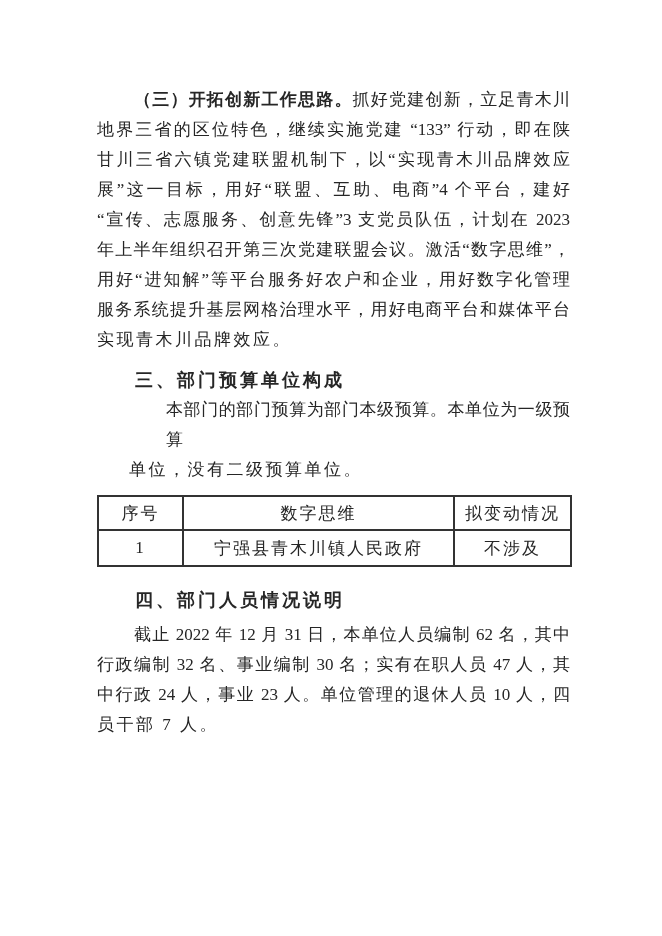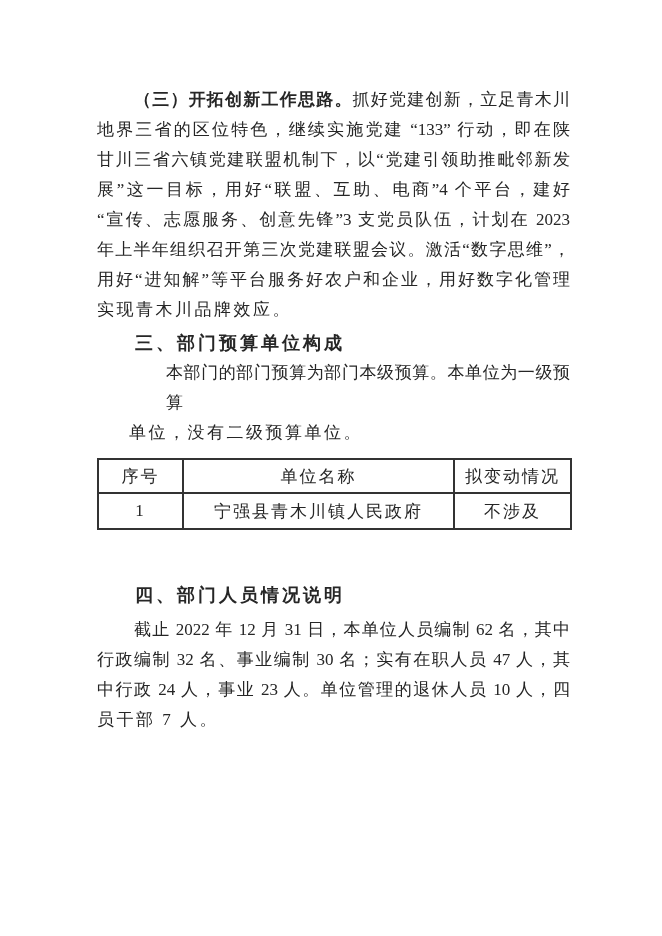--- a/index.html
+++ b/index.html
@@ -42,22 +42,22 @@
   }
   .indent { padding-left: 37px; }
   .lead { font-weight: 700; }
   .heading {
     font-size: 18px;
     font-weight: 700;
     line-height: 30px;
     letter-spacing: 3px;
     margin: 0 0 0 38px;
   }
-  .heading-3 { margin-top: 3px; }
-  .heading-4 { margin-top: 50px; }
+  .heading-3 { margin-top: 10px; }
+  .heading-4 { margin-top: 18px; }
   .p2 { margin-top: 0; margin-left: 32px; }
   .p3 { margin-top: 5px; }
   table.unit-table {
     width: 473px;
     margin-top: 10px;
     border-collapse: collapse;
     table-layout: fixed;
   }
   table.unit-table td, table.unit-table th {
     border: 2px solid #333333;
@@ -87,45 +87,46 @@
 </style>
 </head>
 <body>
 
 <div class="page">
   <div class="content">
 
     <div class="para">
       <div class="line j indent"><span class="lead">（三）开拓创新工作思路。</span><span>抓好党建创新，立足青木川</span></div>
       <div class="line j">地界三省的区位特色，继续实施党建 “133” 行动，即在陕</div>
-      <div class="line j">甘川三省六镇党建联盟机制下，以“党建引领助推毗邻新发</div>
+      <div class="line j">甘川三省六镇党建联盟机制下，以“实现青木川品牌效应</div>
       <div class="line j">展”这一目标，用好“联盟、互助、电商”4 个平台，建好</div>
       <div class="line j">“宣传、志愿服务、创意先锋”3 支党员队伍，计划在 2023</div>
       <div class="line j">年上半年组织召开第三次党建联盟会议。激活“数字思维”，</div>
       <div class="line j">用好“进知解”等平台服务好农户和企业，用好数字化管理</div>
+      <div class="line j">服务系统提升基层网格治理水平，用好电商平台和媒体平台</div>
       <div class="line last">实现青木川品牌效应。</div>
     </div>
 
     <div class="heading heading-3">三、部门预算单位构成</div>
 
     <div class="para p2">
       <div class="line j indent">本部门的部门预算为部门本级预算。本单位为一级预算</div>
       <div class="line last">单位，没有二级预算单位。</div>
     </div>
 
     <table class="unit-table">
       <colgroup>
           <col class="c1">
           <col class="c2">
           <col class="c3">
         </colgroup>
       <tbody>
           <tr class="hdr">
         <td>序号</td>
-        <td>单位名称</td>
+        <td>数字思维</td>
         <td>拟变动情况</td>
       </tr>
       <tr class="row">
         <td>1</td>
         <td>宁强县青木川镇人民政府</td>
         <td>不涉及</td>
       </tr>
     </tbody>
       </table>
 

